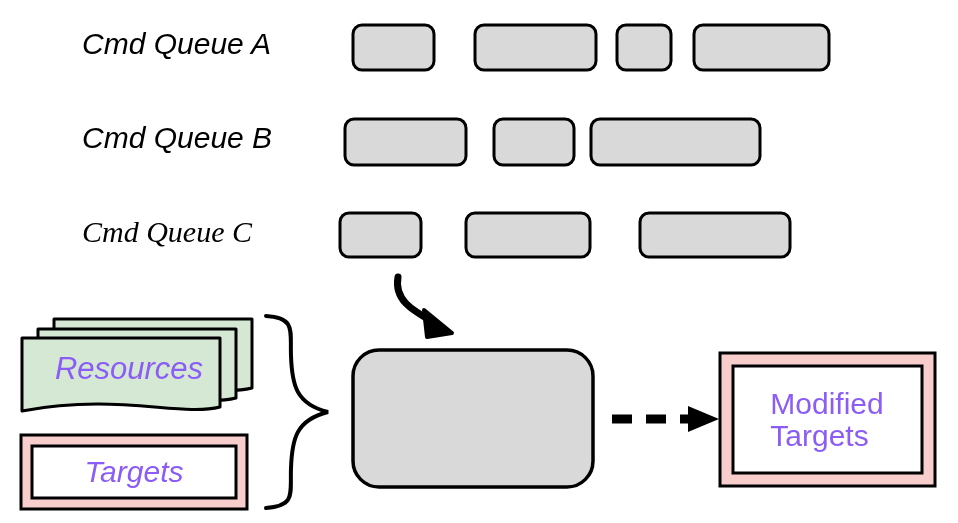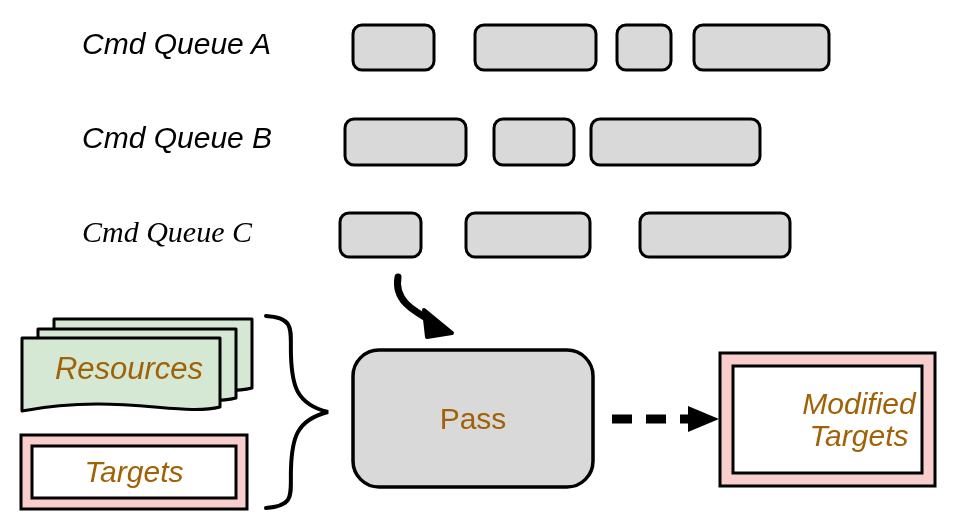--- a/index.html
+++ b/index.html
@@ -15,32 +15,32 @@
     font-style:italic;
     font-size:30px;
     color:#000;
     white-space:nowrap;
     line-height:1;
   }
   .qlabel{left:82px;}
   .boxtext{
     position:absolute;
     display:flex;align-items:center;justify-content:center;
-    text-align:center;
-    color:#a16207;
+    text-align:left;
+    color:#8b5cf6;
     line-height:1.06;
     white-space:pre-line;
   }
   #pass-label{
     left:353px;top:350px;width:240px;height:137px;
     font-size:30px;font-style:normal;
   }
   #modified-label{
     left:731px;top:364px;width:192px;height:111px;
-    font-size:30px;font-style:italic;padding-left:32px;
+    font-size:30px;
   }
   #resources-label{
     left:22px;top:338px;width:214px;height:62px;
     font-size:31px;font-style:italic;
   }
   #targets-label{
     left:31px;top:445px;width:206px;height:54px;
     font-size:30px;font-style:italic;
   }
 </style>
@@ -121,18 +121,17 @@
   <div class="lbl qlabel" style="top:29px;">Cmd Queue A</div>
 
   <div class="lbl qlabel" style="top:123px;">Cmd Queue B</div>
 
   <div class="lbl qlabel" style="top:217px;font-family:Liberation Serif, serif;">Cmd Queue C</div>
 
   <div class="boxtext" id="resources-label">Resources</div>
 
   <div class="boxtext" id="targets-label">Targets</div>
 
-  <div class="boxtext" id="pass-label">Pass</div>
 
   <div class="boxtext" id="modified-label">Modified
 Targets</div>
 
 </div>
 
 </body></html>

